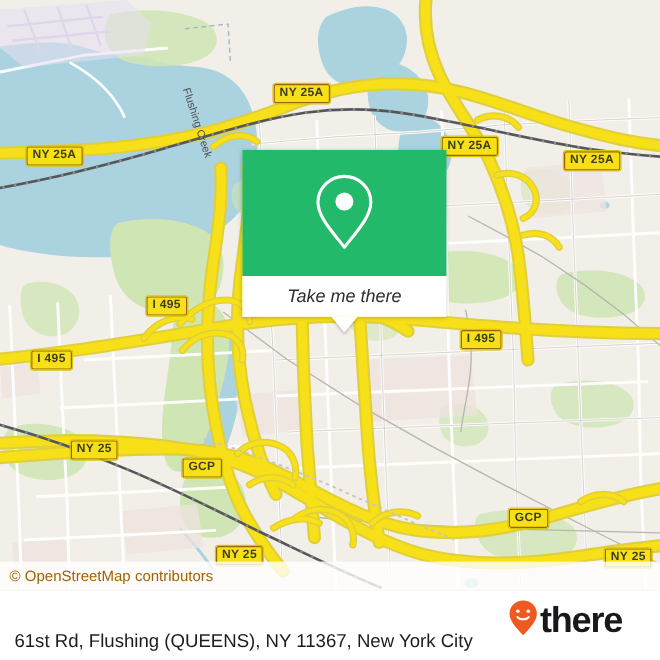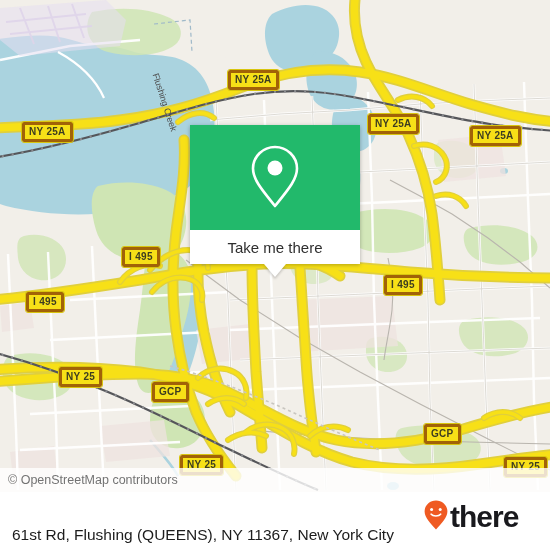--- a/index.html
+++ b/index.html
@@ -23,21 +23,21 @@
     height: 492px;
     overflow: hidden;
     background: #f2efe9;
   }
   #map-svg { display: block; width: 550px; height: 492px; }
 
   
   .shield {
     position: absolute;
     background: #f7e017;
-    border: 3px solid #a16207;
+    border: 1px solid #a16207;
     outline: 1px solid #d8c50f;
     color: #3d3d20;
     font-family: "Liberation Sans", sans-serif;
     font-size: 10px;
     font-weight: bold;
     letter-spacing: .3px;
     padding: 1px 4px 2px 4px;
     border-radius: 2px;
     line-height: 11px;
     white-space: nowrap;
@@ -62,31 +62,32 @@
     height: 24px;
     background: rgba(255,255,255,0.80);
     display: flex;
     align-items: center;
     box-sizing: border-box;
     padding-left: 8px;
   }
   #osm-attribution .txt {
     font-family: "Liberation Sans", sans-serif;
     font-size: 12.5px;
-    color: #737373;
+    color: #a16207;
   }
 
   
   #popup-card {
     position: absolute;
-    left: 190px;
+    left: 202px;
     top: 125px;
     width: 170px;
     box-shadow: 0 1px 4px rgba(0,0,0,0.28);
     z-index: 20;
+    font-style: italic;
   }
   #popup-green {
     background: #22b96b;
     height: 105px;
     display: flex;
     align-items: center;
     justify-content: center;
   }
   #popup-green svg { display: block; }
   #popup-action {

